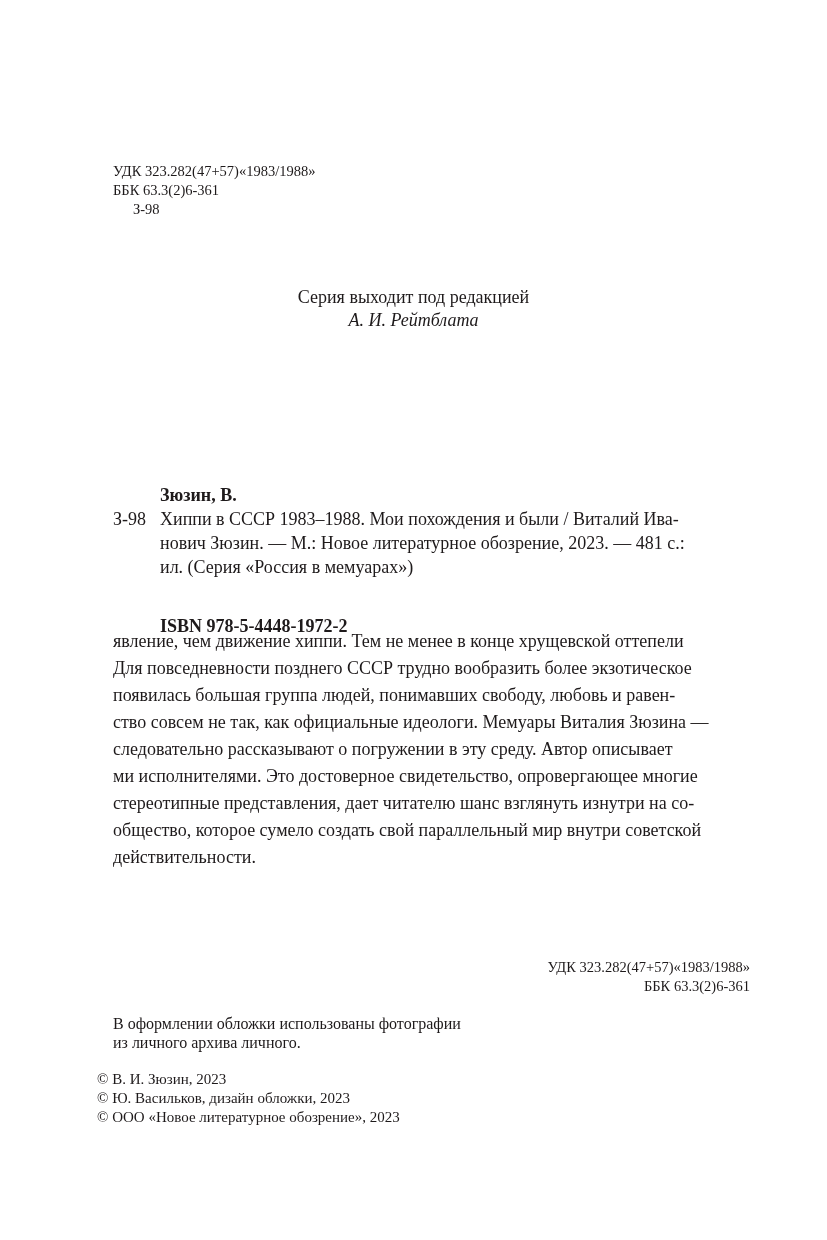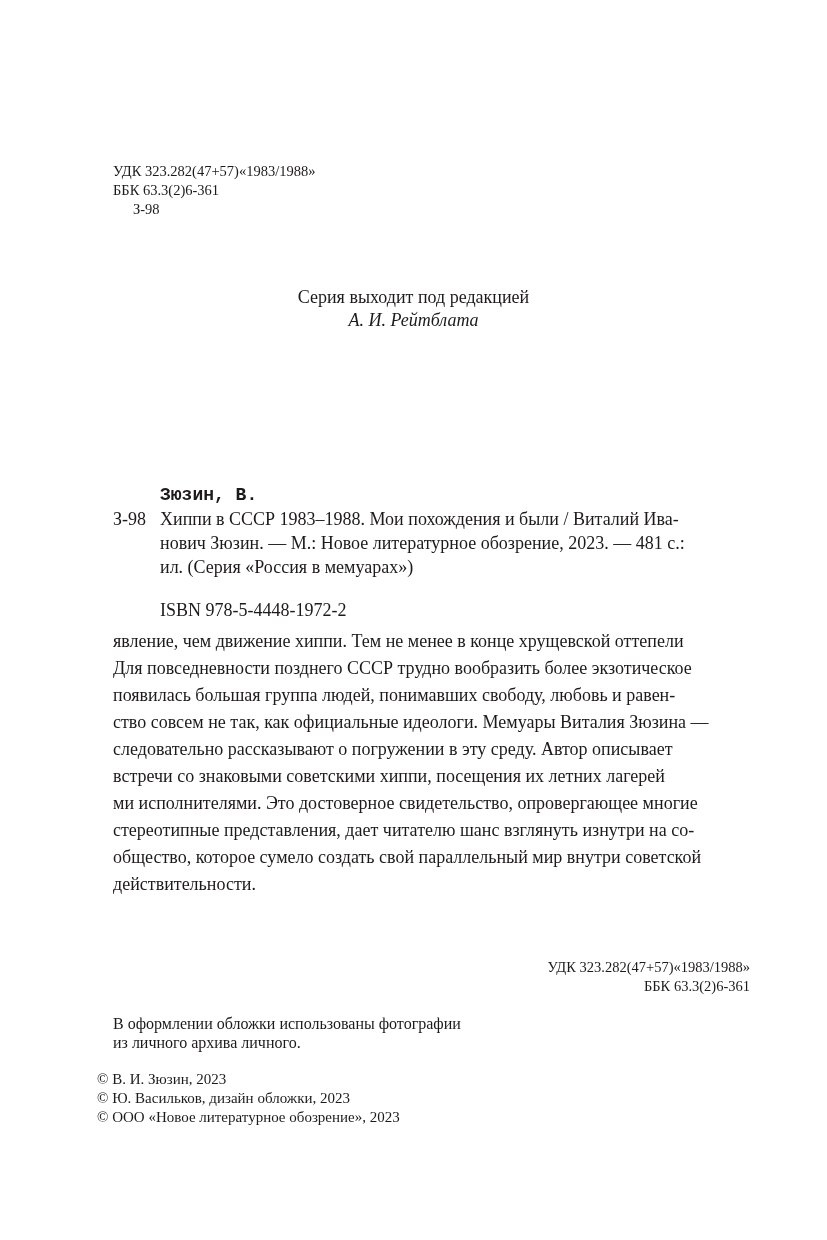--- a/index.html
+++ b/index.html
@@ -8,25 +8,25 @@
     font-family:"Liberation Serif", "DejaVu Serif", serif;
     color:#1e1a1b;
   }
   .abs { position:absolute; }
   .small { font-size:14.5px; line-height:19px; }
   #catalog-top { left:113px; top:162px; }
   #catalog-top .indent { padding-left:20px; }
   #series { left:0; width:827px; top:286px; text-align:center; font-size:18px; line-height:23px; }
   #series .editor { font-style:italic; }
   #bib { left:113px; top:483px; width:643px; font-size:18px; line-height:24px; }
-  #bib .author { font-weight:bold; padding-left:47px;font-family:Liberation Mono, monospace; }
+  #bib .author { font-weight:bold; padding-left:47px; }
   #bib .entry { display:flex; }
   #bib .code { width:47px; flex:0 0 47px; }
   #bib .desc { text-align:justify; }
-  #isbn { left:160px; top:600px; font-size:18px; font-weight:normal; }
+  #isbn { left:160px; top:616px; font-size:18px; font-weight:bold; }
   #annotation { left:113px; top:628px; width:637px; font-size:18px; line-height:27px; text-align:justify; hyphens:auto; }
   #catalog-bottom { left:500px; width:250px; top:958px; text-align:right; }
   #cover-note { left:113px; top:1014px; font-size:16px; line-height:19px; }
   #copyrights { left:97px; top:1070px; font-size:15px; line-height:19px; }
   .line { display:block; white-space:nowrap; }
 </style>
 </head>
 <body>
 
 <div id="catalog-top" class="abs small">
@@ -53,21 +53,20 @@
 </div>
 
 <div id="isbn" class="abs">ISBN 978-5-4448-1972-2</div>
 
 <div id="annotation" class="abs">
   <span class="line">явление, чем движение хиппи. Тем не менее в конце хрущевской оттепели</span>
   <span class="line">Для повседневности позднего СССР трудно вообразить более экзотическое</span>
   <span class="line">появилась большая группа людей, понимавших свободу, любовь и равен-</span>
   <span class="line">ство совсем не так, как официальные идеологи. Мемуары Виталия Зюзина —</span>
   <span class="line">следовательно рассказывают о погружении в эту среду. Автор описывает</span>
-  <span class="line">встречи со знаковыми советскими хиппи, посещения их летних лагерей</span>
   <span class="line">ми исполнителями. Это достоверное свидетельство, опровергающее многие</span>
   <span class="line">стереотипные представления, дает читателю шанс взглянуть изнутри на со-</span>
   <span class="line">общество, которое сумело создать свой параллельный мир внутри советской</span>
   <span class="line">действительности.</span>
 </div>
 
 <div id="catalog-bottom" class="abs small">
   <span class="line">УДК 323.282(47+57)«1983/1988»</span>
   <span class="line">ББК 63.3(2)6-361</span>
 </div>

